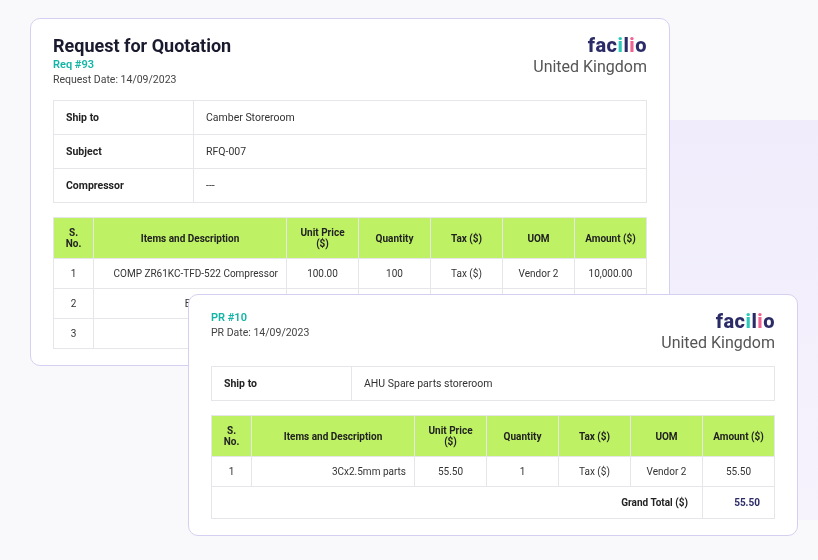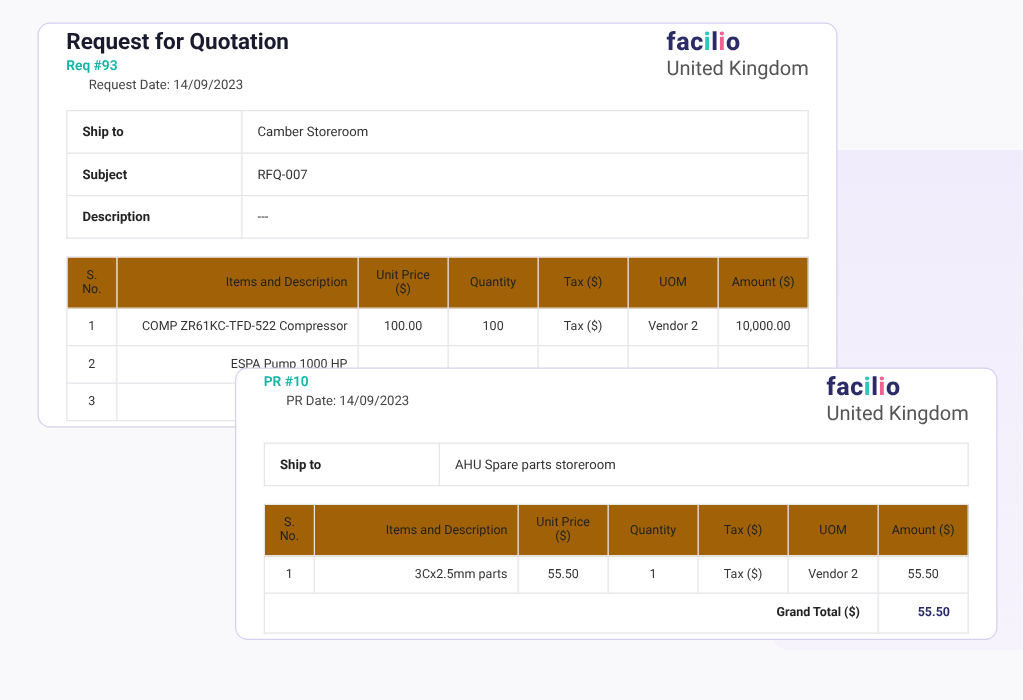--- a/index.html
+++ b/index.html
@@ -9,21 +9,21 @@
       width: 818px;
       height: 560px;
       position: relative;
       overflow: hidden;
     }
     .card {
       background: #fff;
       border: 1px solid #d5d0f2;
       border-radius: 10px;
       position: absolute;
-      padding: 4px 22px;
+      padding: 16px 22px;
     }
     .rfq-card {
       top: 18px;
       left: 30px;
       width: 640px;
     }
     .pr-card {
       top: 294px;
       left: 188px;
       width: 610px;
@@ -43,23 +43,22 @@
     }
     .sub-id {
       font-size: 11px;
       font-weight: 600;
       color: #12b4a5;
       margin-bottom: 2px;
     }
     .date-line {
       font-size: 10.5px;
       color: #444;
-      margin-left: 18px;
-    }
-    .logo-wrap { text-align: left; }
+    }
+    .logo-wrap { text-align: right; }
     .logo-text {
       font-size: 20px;
       font-weight: 800;
       color: #2b2b68;
       letter-spacing: 0.5px;
       line-height: 1;
     }
     .logo-text .dot1 { color: #2dc9b9; }
     .logo-text .dot2 { color: #f06292; }
     .logo-sub {
@@ -86,26 +85,26 @@
     }
     .data-table {
       width: 100%;
       border: 1px solid #e5e5ea;
       border-collapse: collapse;
     }
     .data-table th {
       border: 1px solid #e5e5ea;
       padding: 9px 8px;
       font-size: 10px;
-      font-weight: 400;
+      font-weight: 700;
       color: #222;
       text-align: center;
-      background: #a16207;
-    }
-    .data-table th.desc-col { text-align: right; }
+      background: #bef264;
+    }
+    .data-table th.desc-col { text-align: center; }
     .data-table td {
       border: 1px solid #e5e5ea;
       padding: 9px 8px;
       font-size: 10px;
       color: #333;
       text-align: center;
     }
     .data-table td.desc-col { text-align: right; }
     .data-table td.sno { width: 40px; }
     .data-table th.sno { width: 40px; }
@@ -151,21 +150,21 @@
     <tbody>
         <tr>
       <td class="label">Ship to</td>
       <td>Camber Storeroom</td>
     </tr>
     <tr>
       <td class="label">Subject</td>
       <td>RFQ-007</td>
     </tr>
     <tr>
-      <td class="label">Description</td>
+      <td class="label">Compressor</td>
       <td>---</td>
     </tr>
   </tbody>
     </table>
 
   <table class="data-table">
     <thead>
       <tr>
         <th class="sno">S. No.</th>
         <th class="desc-col">Items and Description</th>

